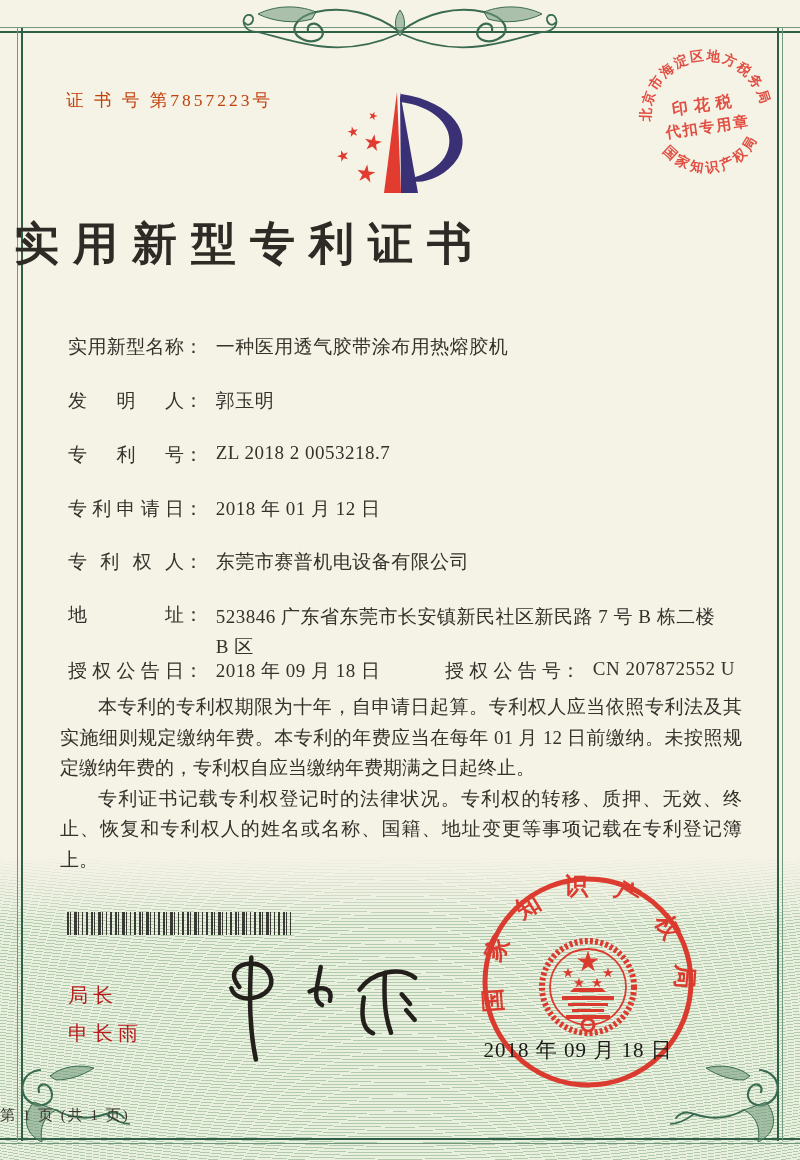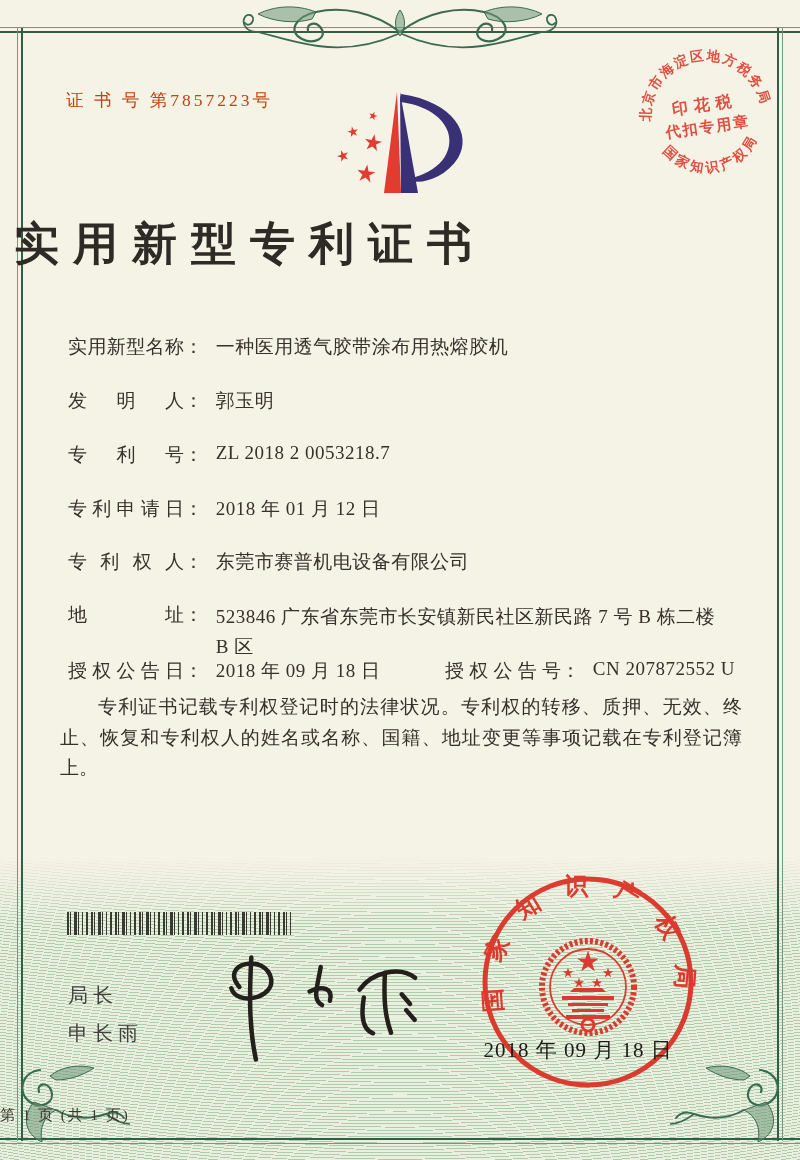--- a/index.html
+++ b/index.html
@@ -40,21 +40,21 @@
   .colon{display:inline-block;vertical-align:top;}
   .val{display:inline-block;margin-left:8px;vertical-align:top;letter-spacing:0.5px;}
   .val-wrap{white-space:normal;width:515px;line-height:30px;}
   .paras{left:60px;top:692px;width:682px;font-size:19px;line-height:30.5px;text-align:justify;}
   .paras p{margin:0;text-indent:2em;}
   .barcode{left:67px;top:912px;width:224px;height:23px;opacity:.88;
     background:repeating-linear-gradient(90deg,
       #23231f 0 2px,transparent 2px 3px,#23231f 3px 4px,transparent 4px 7px,
       #23231f 7px 10px,transparent 10px 11px,#23231f 11px 12px,transparent 12px 15px,
       #23231f 15px 16px,transparent 16px 19px,#23231f 19px 21px,transparent 21px 24px);}
-  .signer{left:68px;font-size:20px;letter-spacing:5px;color:#404040;}
+  .signer{left:68px;font-size:20px;letter-spacing:5px;color:#b91c1c;}
   .seal-date{left:468px;top:1036px;width:220px;text-align:center;font-size:21px;
     letter-spacing:1px;color:#1d1b18;}
   .footer{left:0;top:1106px;width:100%;text-align:left;font-size:15px;letter-spacing:2px;color:#3a362f;}
 </style>
 </head>
 <body>
 
 <div>
 
   <div class="waves"></div>
@@ -163,20 +163,21 @@
   <div class="row" style="top:658px">
     <span class="lbl">授权公告日</span><span class="colon">：</span>
     <span class="val">2018 年 09 月 18 日</span>
   </div>
   <div class="row" style="left:445px;top:658px">
     <span class="lbl">授权公告号</span><span class="colon">：</span>
     <span class="val">CN 207872552 U</span>
   </div>
 
   <div class="abs paras">
+    <p>本专利的专利权期限为十年，自申请日起算。专利权人应当依照专利法及其实施细则规定缴纳年费。本专利的年费应当在每年 01 月 12 日前缴纳。未按照规定缴纳年费的，专利权自应当缴纳年费期满之日起终止。</p>
     <p>专利证书记载专利权登记时的法律状况。专利权的转移、质押、无效、终止、恢复和专利权人的姓名或名称、国籍、地址变更等事项记载在专利登记簿上。</p>
   </div>
 
   <div class="abs barcode"></div>
 
   <div class="abs signer" style="top:982px">局长</div>
   <div class="abs signer" style="top:1020px">申长雨</div>
 
   <svg class="abs" style="left:150px;top:940px;transform:rotate(-2deg)" width="290" height="130" viewBox="0 0 290 130">
     <g stroke="#23201c" stroke-width="4.5" fill="none" stroke-linecap="round" stroke-linejoin="round">

